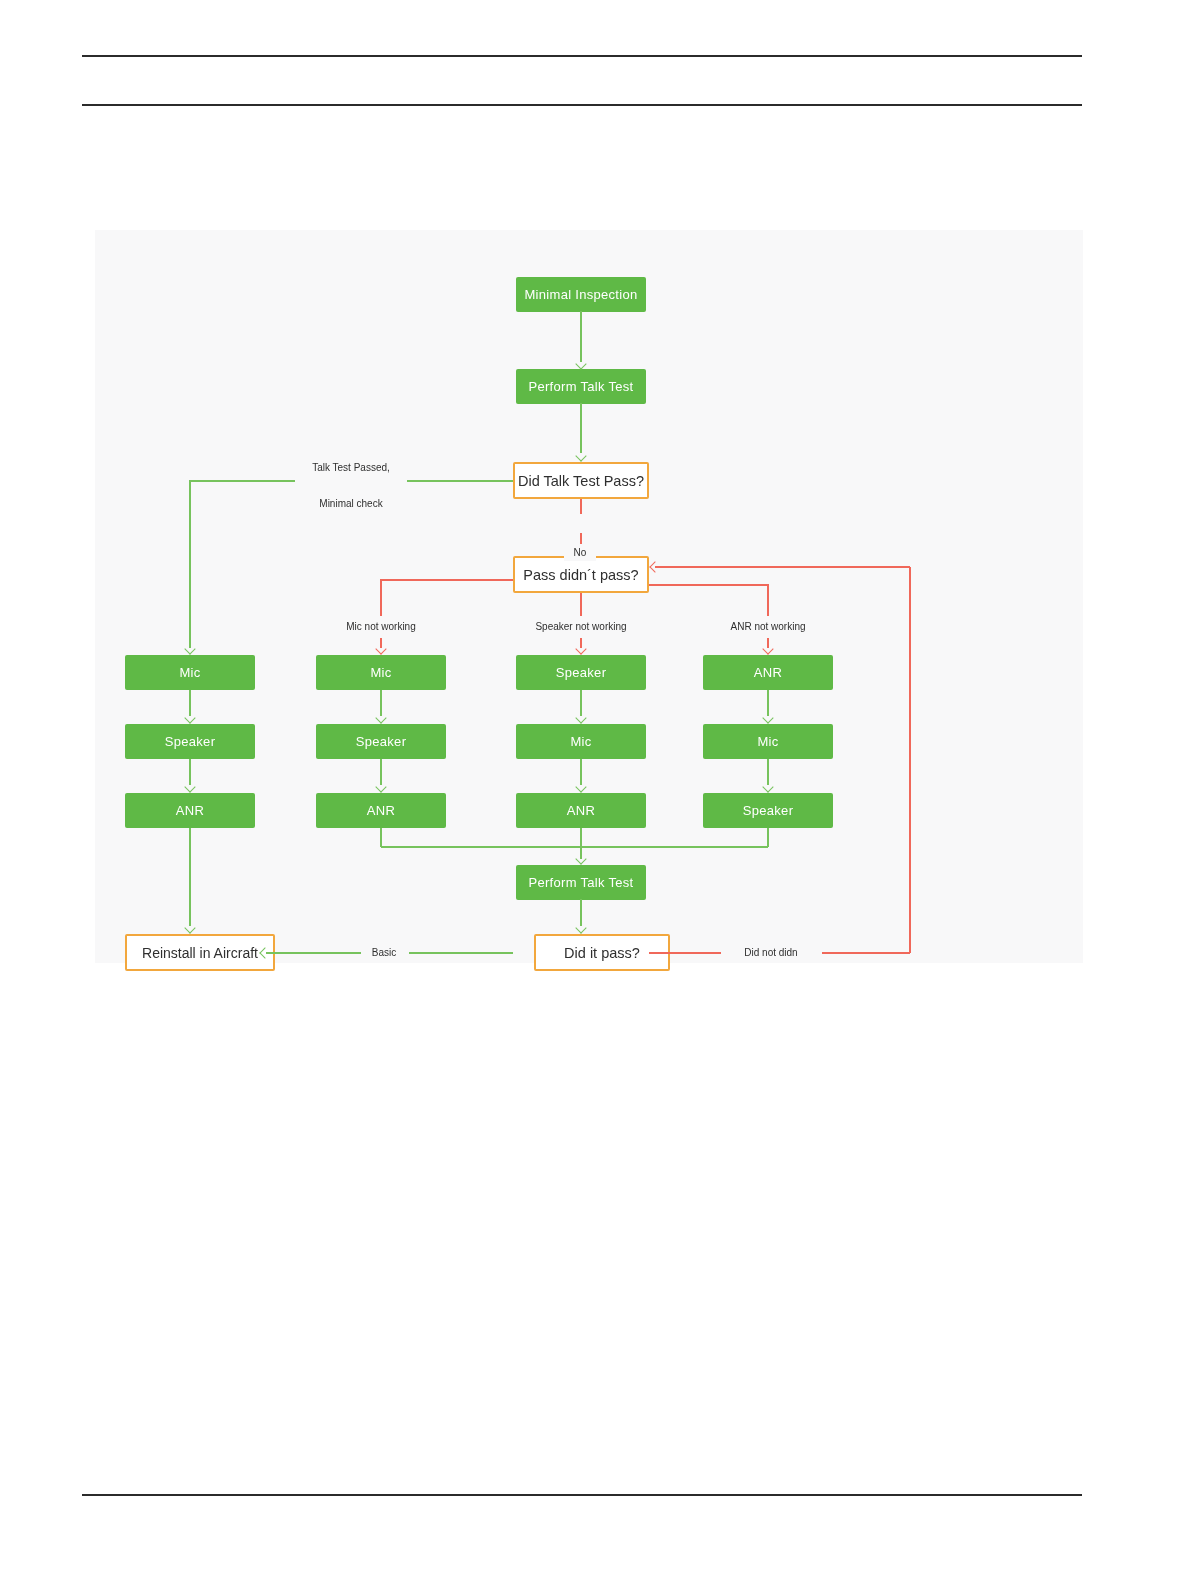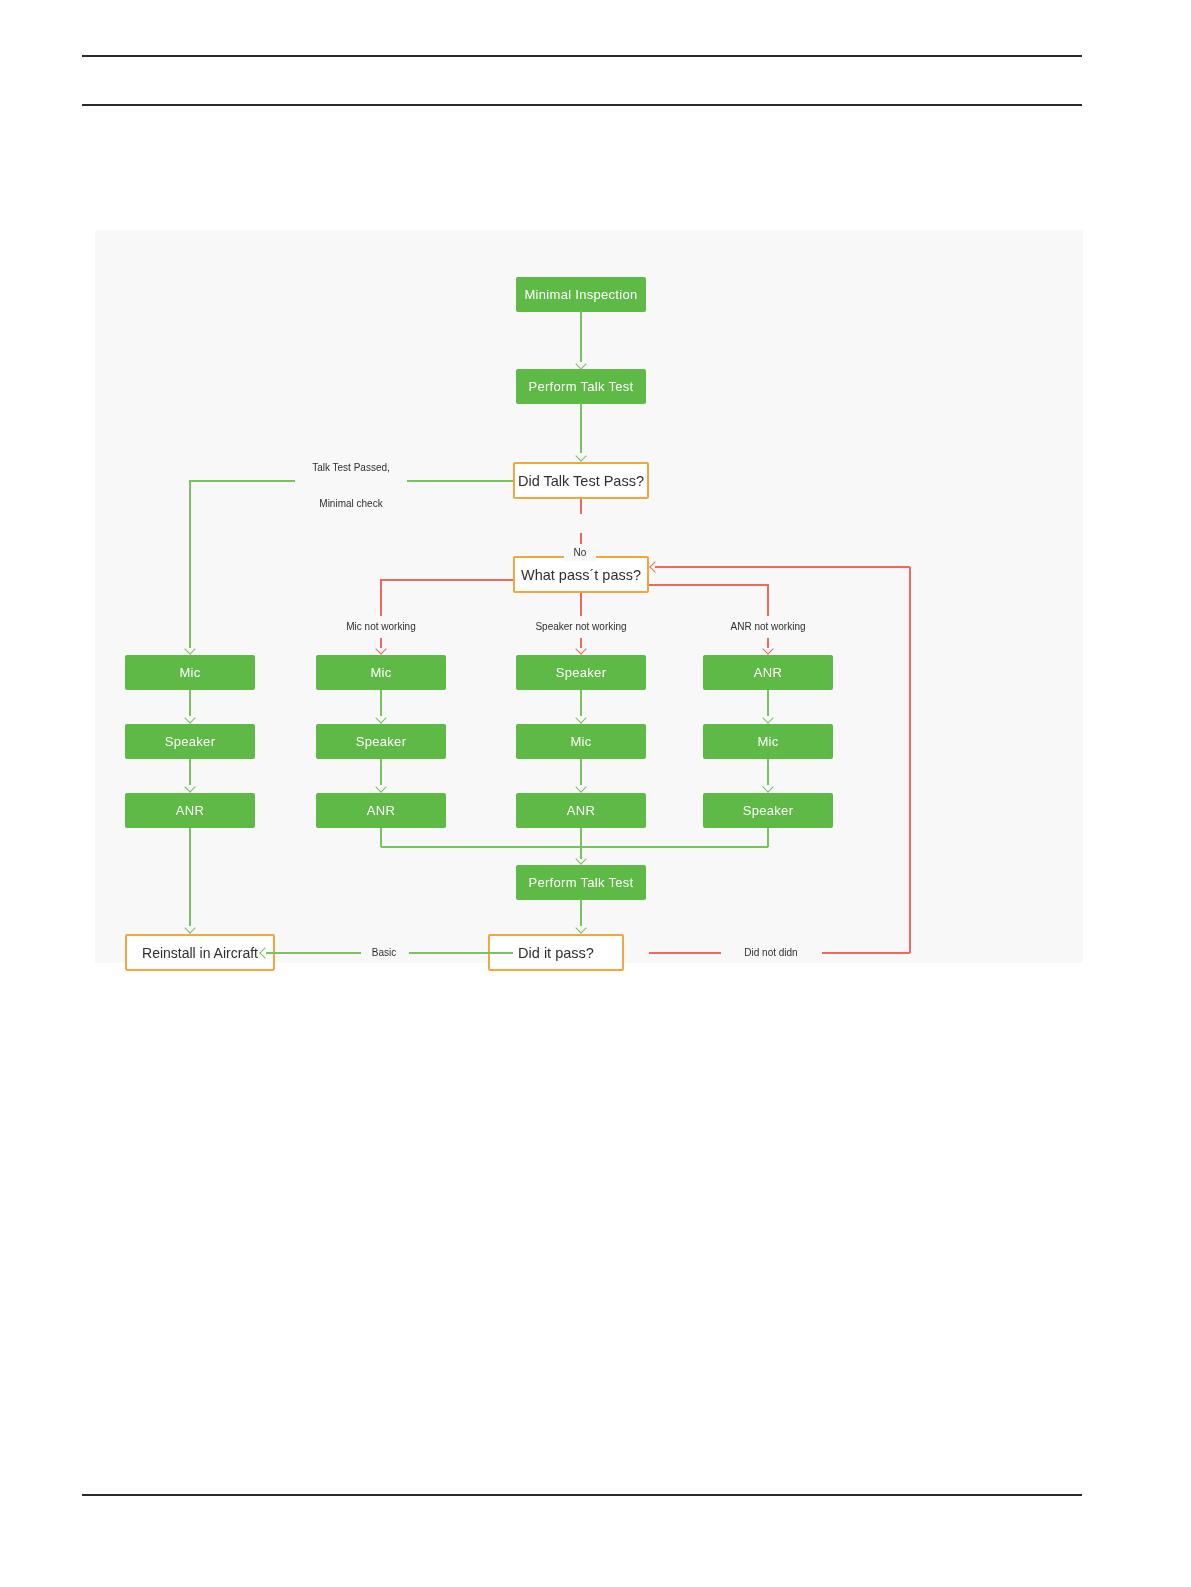--- a/index.html
+++ b/index.html
@@ -61,21 +61,21 @@
   <div class="gnode" style="left:516px;top:277px;">
     <span>Minimal Inspection</span>
   </div>
   <div class="gnode" style="left:516px;top:369px;">
     <span>Perform Talk Test</span>
   </div>
   <div class="dnode" style="left:513px;top:462px;">
     <span>Did Talk Test Pass?</span>
   </div>
   <div class="dnode" style="left:513px;top:556px;">
-    <span>What pass´t pass?</span>
+    <span>Pass didn´t pass?</span>
   </div>
 
   <div class="gnode" style="left:125px;top:655px;">
     <span>Mic</span>
   </div>
   <div class="gnode" style="left:125px;top:724px;">
     <span>Speaker</span>
   </div>
   <div class="gnode" style="left:125px;top:793px;">
     <span>ANR</span>
@@ -107,21 +107,21 @@
   <div class="gnode" style="left:703px;top:724px;">
     <span>Mic</span>
   </div>
   <div class="gnode" style="left:703px;top:793px;">
     <span>Speaker</span>
   </div>
 
   <div class="gnode" style="left:516px;top:865px;">
     <span>Perform Talk Test</span>
   </div>
-  <div class="dnode" style="left:488px;top:934px;">
+  <div class="dnode" style="left:534px;top:934px;">
     <span>Did it pass?</span>
   </div>
   <div class="dnode" style="left:125px;top:934px;width:150px;font-size:14px;">
     <span>Reinstall in Aircraft</span>
   </div>
 
   <div class="v g" style="left:580px;top:311px;height:51px;"></div>
   <div class="ah g down" style="left:577px;top:360px;"></div>
 
   <div class="v g" style="left:580px;top:403px;height:50px;"></div>

